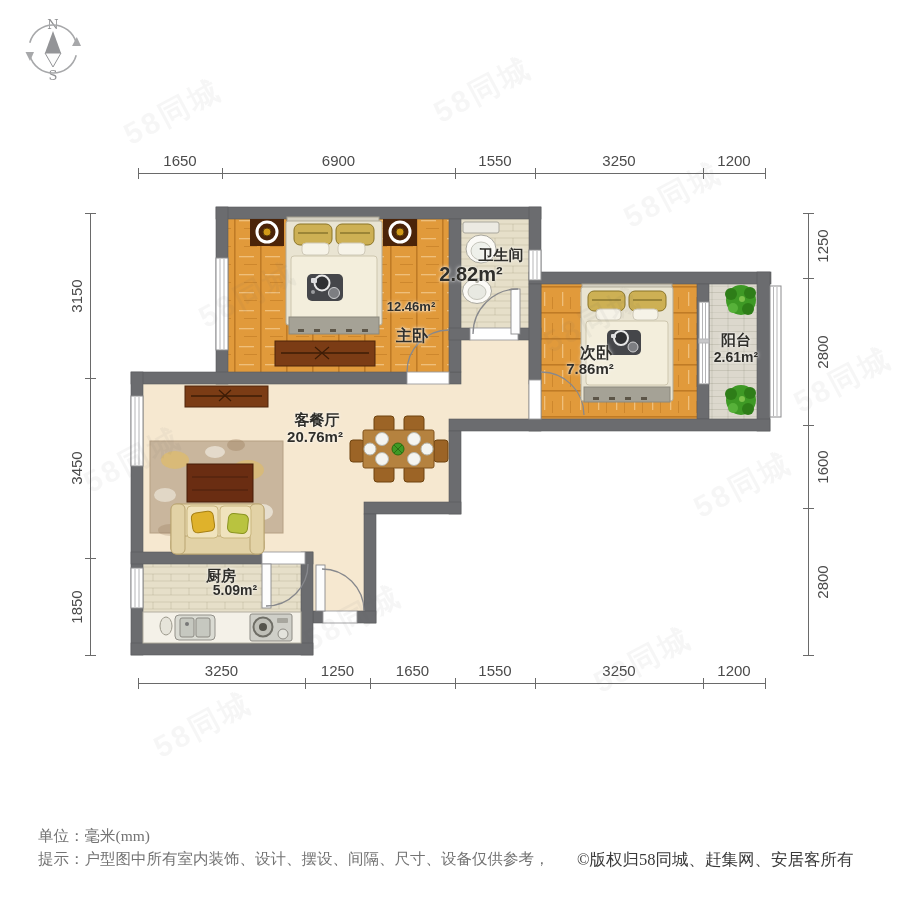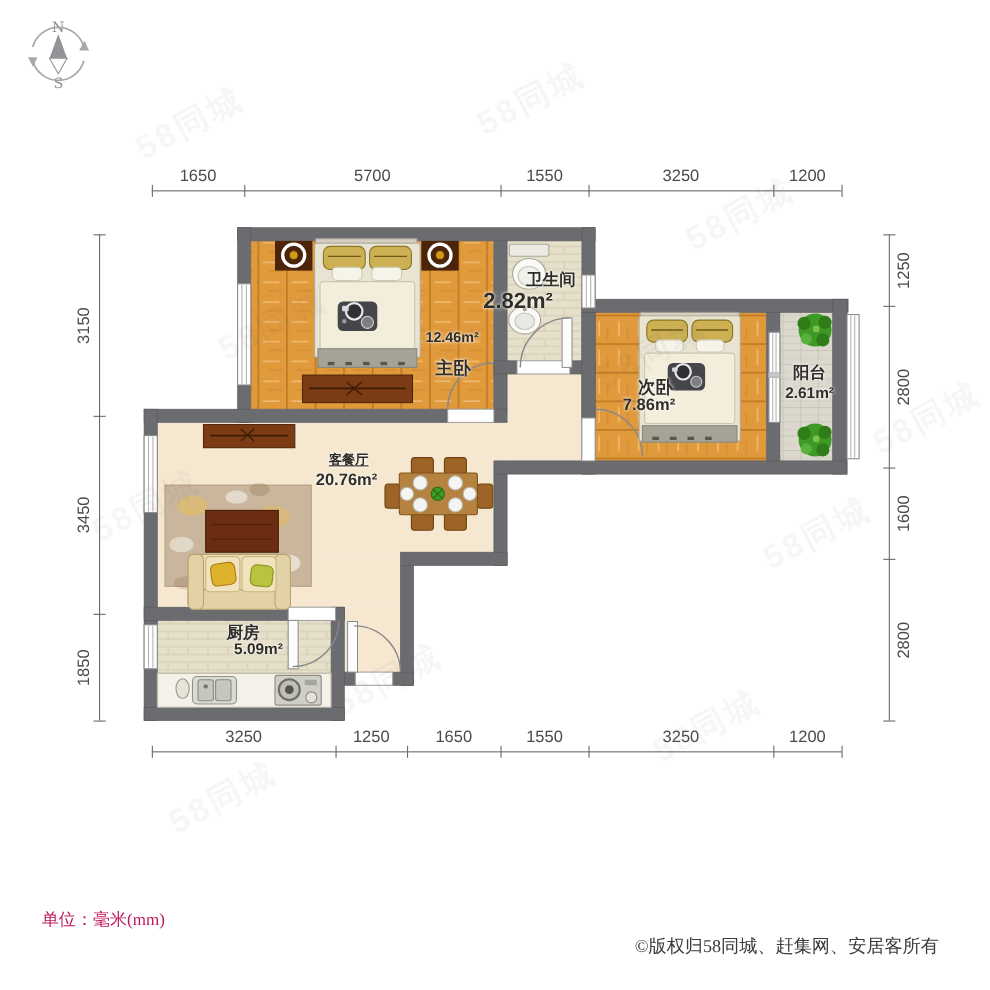--- a/index.html
+++ b/index.html
@@ -18,21 +18,21 @@
   .win{fill:#ffffff;stroke:#8b8b8d;stroke-width:1;}
   .winline{stroke:#b5b5b7;stroke-width:1;}
   .arc{fill:none;stroke:#87888c;stroke-width:1.3;}
   .rlabel{position:absolute;transform:translateX(-50%);font-weight:700;color:var(--label);
           text-shadow:0 0 2px rgba(255,255,255,.9),0 0 4px rgba(255,255,255,.7);white-space:nowrap;line-height:1.1;}
   .dimline,.dimtick{position:absolute;background:var(--dim);}
   .dimlab{position:absolute;font-size:15px;color:var(--dimtext);transform:translate(-50%,-50%);white-space:nowrap;}
   .dimlab.vert{transform:translate(-50%,-50%) rotate(-90deg);}
   .wm{position:absolute;color:#5f6063;opacity:.05;font-size:30px;font-weight:700;
       transform:rotate(-28deg);letter-spacing:3px;white-space:nowrap;pointer-events:none;}
-  .ft{position:absolute;font-family:"Liberation Serif","DejaVu Serif",serif;color:#be185d;font-size:15.5px;white-space:nowrap;}
+  .ft{position:absolute;font-family:"Liberation Serif","DejaVu Serif",serif;color:#737373;font-size:15.5px;white-space:nowrap;}
   .ft.copy{color:#3a3a3a;font-size:16.5px;}
   .compass{position:absolute;left:20px;top:12px;}
   .cletter{font-family:"DejaVu Serif","Liberation Serif",serif;font-size:13px;fill:#8e8f91;}
 </style>
 </head>
 <body>
 
 <div class="stage">
 
   <svg class="compass" width="66" height="70" viewBox="0 0 66 70">
@@ -312,35 +312,35 @@
   </svg>
 
   <div class="rlabel" style="left:412px;top:283px;font-size:16px;margin-top:44px;">主卧</div>
   <div class="rlabel" style="left:411px;top:300px;font-size:13px;">12.46m²</div>
   <div class="rlabel" style="left:501px;top:247px;font-size:15px;">卫生间</div>
   <div class="rlabel" style="left:471px;top:263px;font-size:20px;">2.82m²</div>
   <div class="rlabel" style="left:596px;top:344px;font-size:16px;">次卧</div>
   <div class="rlabel" style="left:590px;top:361px;font-size:15px;">7.86m²</div>
   <div class="rlabel" style="left:736px;top:332px;font-size:15px;">阳台</div>
   <div class="rlabel" style="left:736px;top:350px;font-size:14px;">2.61m²</div>
-  <div class="rlabel" style="left:317px;top:412px;font-size:12px;text-decoration:underline;">客餐厅</div>
+  <div class="rlabel" style="left:317px;top:412px;font-size:15px;">客餐厅</div>
   <div class="rlabel" style="left:315px;top:429px;font-size:15px;">20.76m²</div>
   <div class="rlabel" style="left:221px;top:568px;font-size:15px;">厨房</div>
   <div class="rlabel" style="left:235px;top:583px;font-size:14px;">5.09m²</div>
 
   <div id="dims">
       <div class="dimline" style="left: 138px; top: 173px; width: 627px; height: 1px;"></div>
       <div class="dimtick" style="left: 137.5px; top: 168px; width: 1px; height: 11px;"></div>
       <div class="dimtick" style="left: 221.5px; top: 168px; width: 1px; height: 11px;"></div>
       <div class="dimtick" style="left: 454.5px; top: 168px; width: 1px; height: 11px;"></div>
       <div class="dimtick" style="left: 534.5px; top: 168px; width: 1px; height: 11px;"></div>
       <div class="dimtick" style="left: 702.5px; top: 168px; width: 1px; height: 11px;"></div>
       <div class="dimtick" style="left: 764.5px; top: 168px; width: 1px; height: 11px;"></div>
       <div class="dimlab" style="left: 180px; top: 160px;">1650</div>
-      <div class="dimlab" style="left: 338.5px; top: 160px;">5700</div>
+      <div class="dimlab" style="left: 338.5px; top: 160px;">6900</div>
       <div class="dimlab" style="left: 495px; top: 160px;">1550</div>
       <div class="dimlab" style="left: 619px; top: 160px;">3250</div>
       <div class="dimlab" style="left: 734px; top: 160px;">1200</div>
       <div class="dimline" style="left: 138px; top: 683px; width: 627px; height: 1px;"></div>
       <div class="dimtick" style="left: 137.5px; top: 678px; width: 1px; height: 11px;"></div>
       <div class="dimtick" style="left: 304.5px; top: 678px; width: 1px; height: 11px;"></div>
       <div class="dimtick" style="left: 369.5px; top: 678px; width: 1px; height: 11px;"></div>
       <div class="dimtick" style="left: 454.5px; top: 678px; width: 1px; height: 11px;"></div>
       <div class="dimtick" style="left: 534.5px; top: 678px; width: 1px; height: 11px;"></div>
       <div class="dimtick" style="left: 702.5px; top: 678px; width: 1px; height: 11px;"></div>
@@ -378,14 +378,15 @@
       <div class="wm" style="left: 540px; top: 300px;">58同城</div>
       <div class="wm" style="left: 80px; top: 440px;">58同城</div>
       <div class="wm" style="left: 690px; top: 465px;">58同城</div>
       <div class="wm" style="left: 300px; top: 598px;">58同城</div>
       <div class="wm" style="left: 590px; top: 640px;">58同城</div>
       <div class="wm" style="left: 150px; top: 705px;">58同城</div>
       <div class="wm" style="left: 790px; top: 360px;">58同城</div>
     </div>
 
   <div class="ft" style="left:38px;top:826px;">单位：毫米(mm)</div>
+  <div class="ft" style="left:38px;top:849px;">提示：户型图中所有室内装饰、设计、摆设、间隔、尺寸、设备仅供参考，</div>
   <div class="ft copy" style="left:577px;top:849px;">©版权归58同城、赶集网、安居客所有</div>
 </div>
 
 </body></html>

